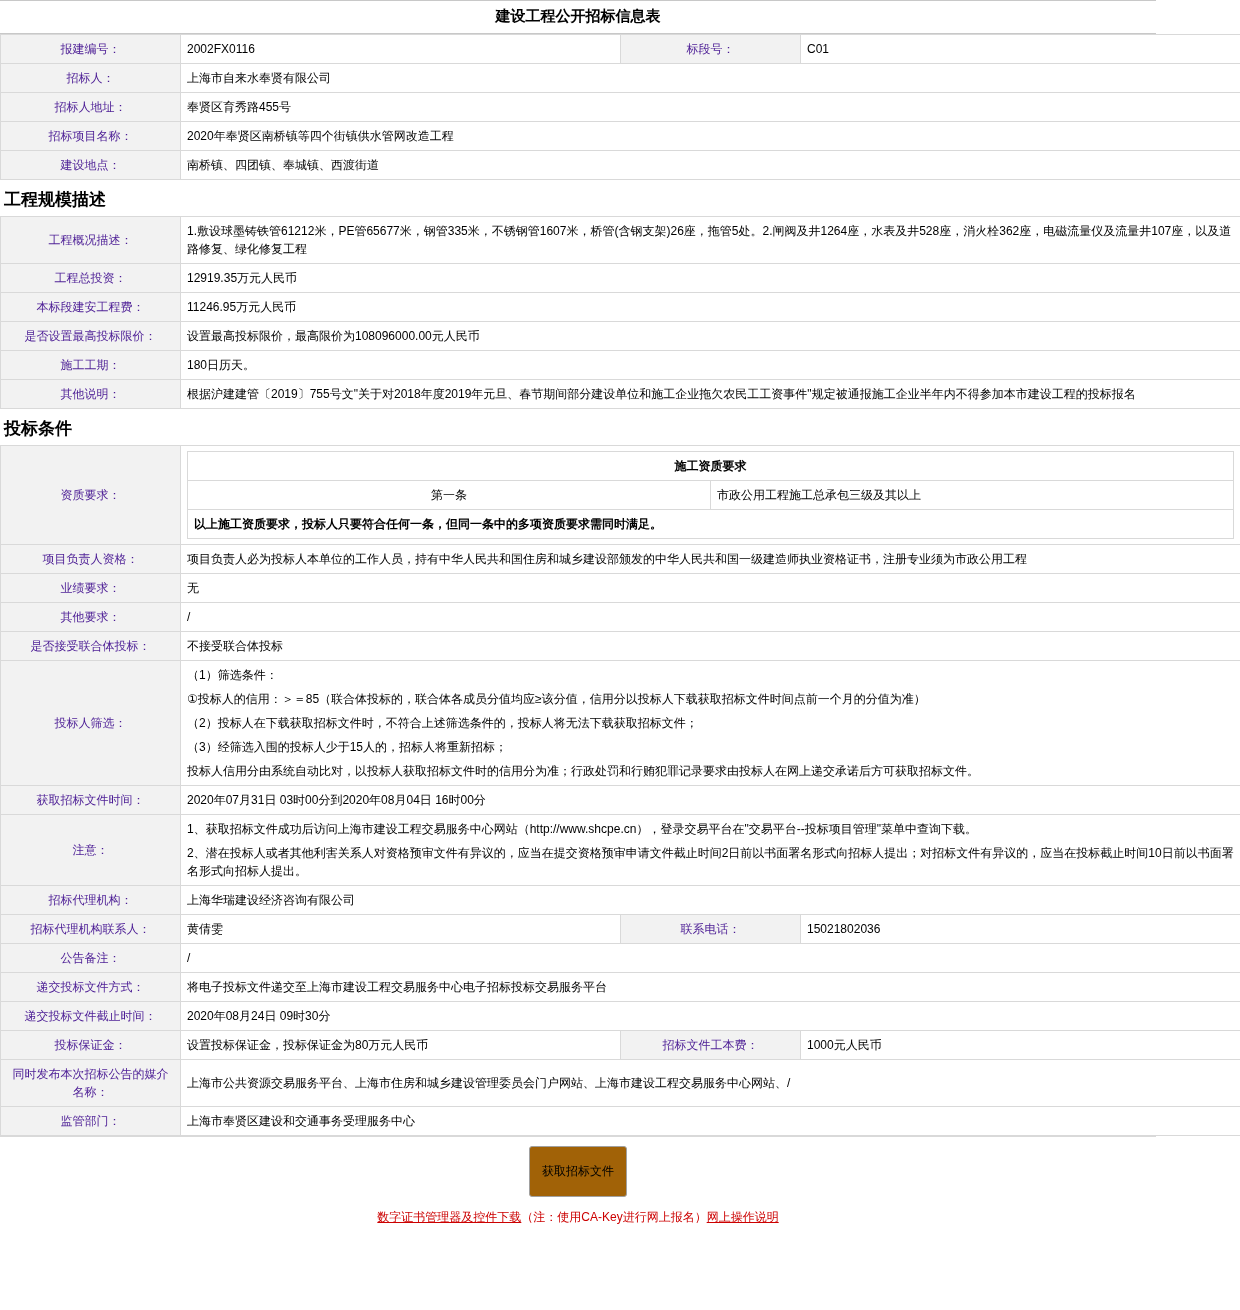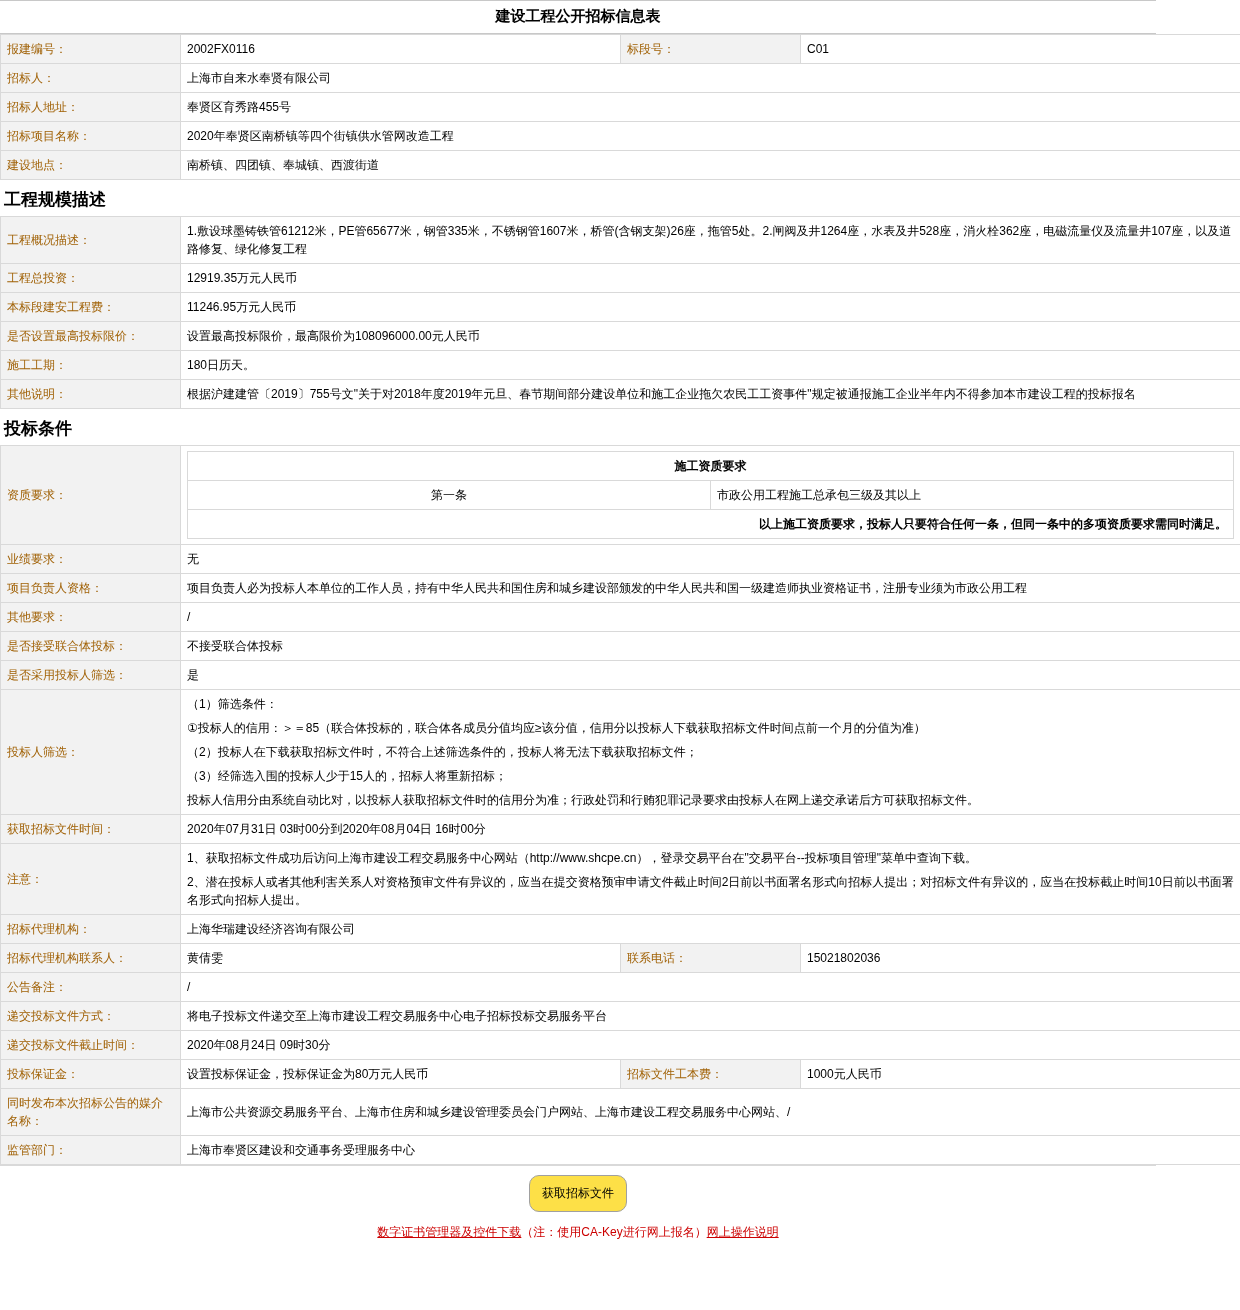--- a/index.html
+++ b/index.html
@@ -34,23 +34,23 @@
   table.grid td {
     border: 1px solid #d9d9d9;
     padding: 5px 6px;
     vertical-align: middle;
     line-height: 1.5;
     font-size: 12px;
     word-wrap: break-word;
   }
   td.lbl {
     background: #f2f2f2;
-    text-align: left;
+    text-align: center;
     width: 180px;
-    color: #a16207;
+    color: #4c1d95;
     white-space: normal;
   }
   td.val {
     background: #ffffff;
     text-align: left;
   }
   .section-title {
     font-weight: bold;
     font-size: 17px;
     padding: 8px 4px 5px 4px;
@@ -67,41 +67,41 @@
   }
   .qual-head {
     text-align: center;
     font-weight: bold;
   }
   .qual-no {
     width: 250px;
     text-align: center;
   }
   .qual-note {
-    text-align: right;
+    text-align: left;
     font-weight: bold;
   }
   .multi p {
     margin: 0 0 6px 0;
   }
   .multi p:last-child {
     margin-bottom: 0;
   }
   .footer-btn-wrap {
     text-align: center;
     padding: 9px 0 8px 0;
     border-top: 1px solid #d9d9d9;
   }
   .btn {
     font-family: "Liberation Sans", sans-serif;
     font-size: 12px;
-    padding: 9px 12px;
+    padding: 16px 12px;
     border: 1px solid #a0a0a0;
-    background: #fde047;
-    border-radius: 10px;
+    background: #a16207;
+    border-radius: 3px;
     color: #000;
     cursor: pointer;
   }
   .footer-links {
     text-align: center;
     padding: 4px 0 10px 0;
     font-size: 12px;
   }
   .footer-links a {
     color: #cc0000;
@@ -213,38 +213,34 @@
                 <td>市政公用工程施工总承包三级及其以上</td>
               </tr>
               <tr>
                 <td class="qual-note" colspan="2">以上施工资质要求，投标人只要符合任何一条，但同一条中的多项资质要求需同时满足。</td>
               </tr>
             </tbody>
           </table>
         </td>
       </tr>
       <tr>
+        <td class="lbl">项目负责人资格：</td>
+        <td class="val" colspan="3">项目负责人必为投标人本单位的工作人员，持有中华人民共和国住房和城乡建设部颁发的中华人民共和国一级建造师执业资格证书，注册专业须为市政公用工程</td>
+      </tr>
+      <tr>
         <td class="lbl">业绩要求：</td>
         <td class="val" colspan="3">无</td>
       </tr>
       <tr>
-        <td class="lbl">项目负责人资格：</td>
-        <td class="val" colspan="3">项目负责人必为投标人本单位的工作人员，持有中华人民共和国住房和城乡建设部颁发的中华人民共和国一级建造师执业资格证书，注册专业须为市政公用工程</td>
-      </tr>
-      <tr>
         <td class="lbl">其他要求：</td>
         <td class="val" colspan="3">/</td>
       </tr>
       <tr>
         <td class="lbl">是否接受联合体投标：</td>
         <td class="val" colspan="3">不接受联合体投标</td>
-      </tr>
-      <tr>
-        <td class="lbl">是否采用投标人筛选：</td>
-        <td class="val" colspan="3">是</td>
       </tr>
       <tr>
         <td class="lbl">投标人筛选：</td>
         <td class="val multi" colspan="3">
           <p>（1）筛选条件：</p>
           <p>①投标人的信用：＞＝85（联合体投标的，联合体各成员分值均应≥该分值，信用分以投标人下载获取招标文件时间点前一个月的分值为准）</p>
           <p>（2）投标人在下载获取招标文件时，不符合上述筛选条件的，投标人将无法下载获取招标文件；</p>
           <p>（3）经筛选入围的投标人少于15人的，招标人将重新招标；</p>
           <p>投标人信用分由系统自动比对，以投标人获取招标文件时的信用分为准；行政处罚和行贿犯罪记录要求由投标人在网上递交承诺后方可获取招标文件。</p>
         </td>

